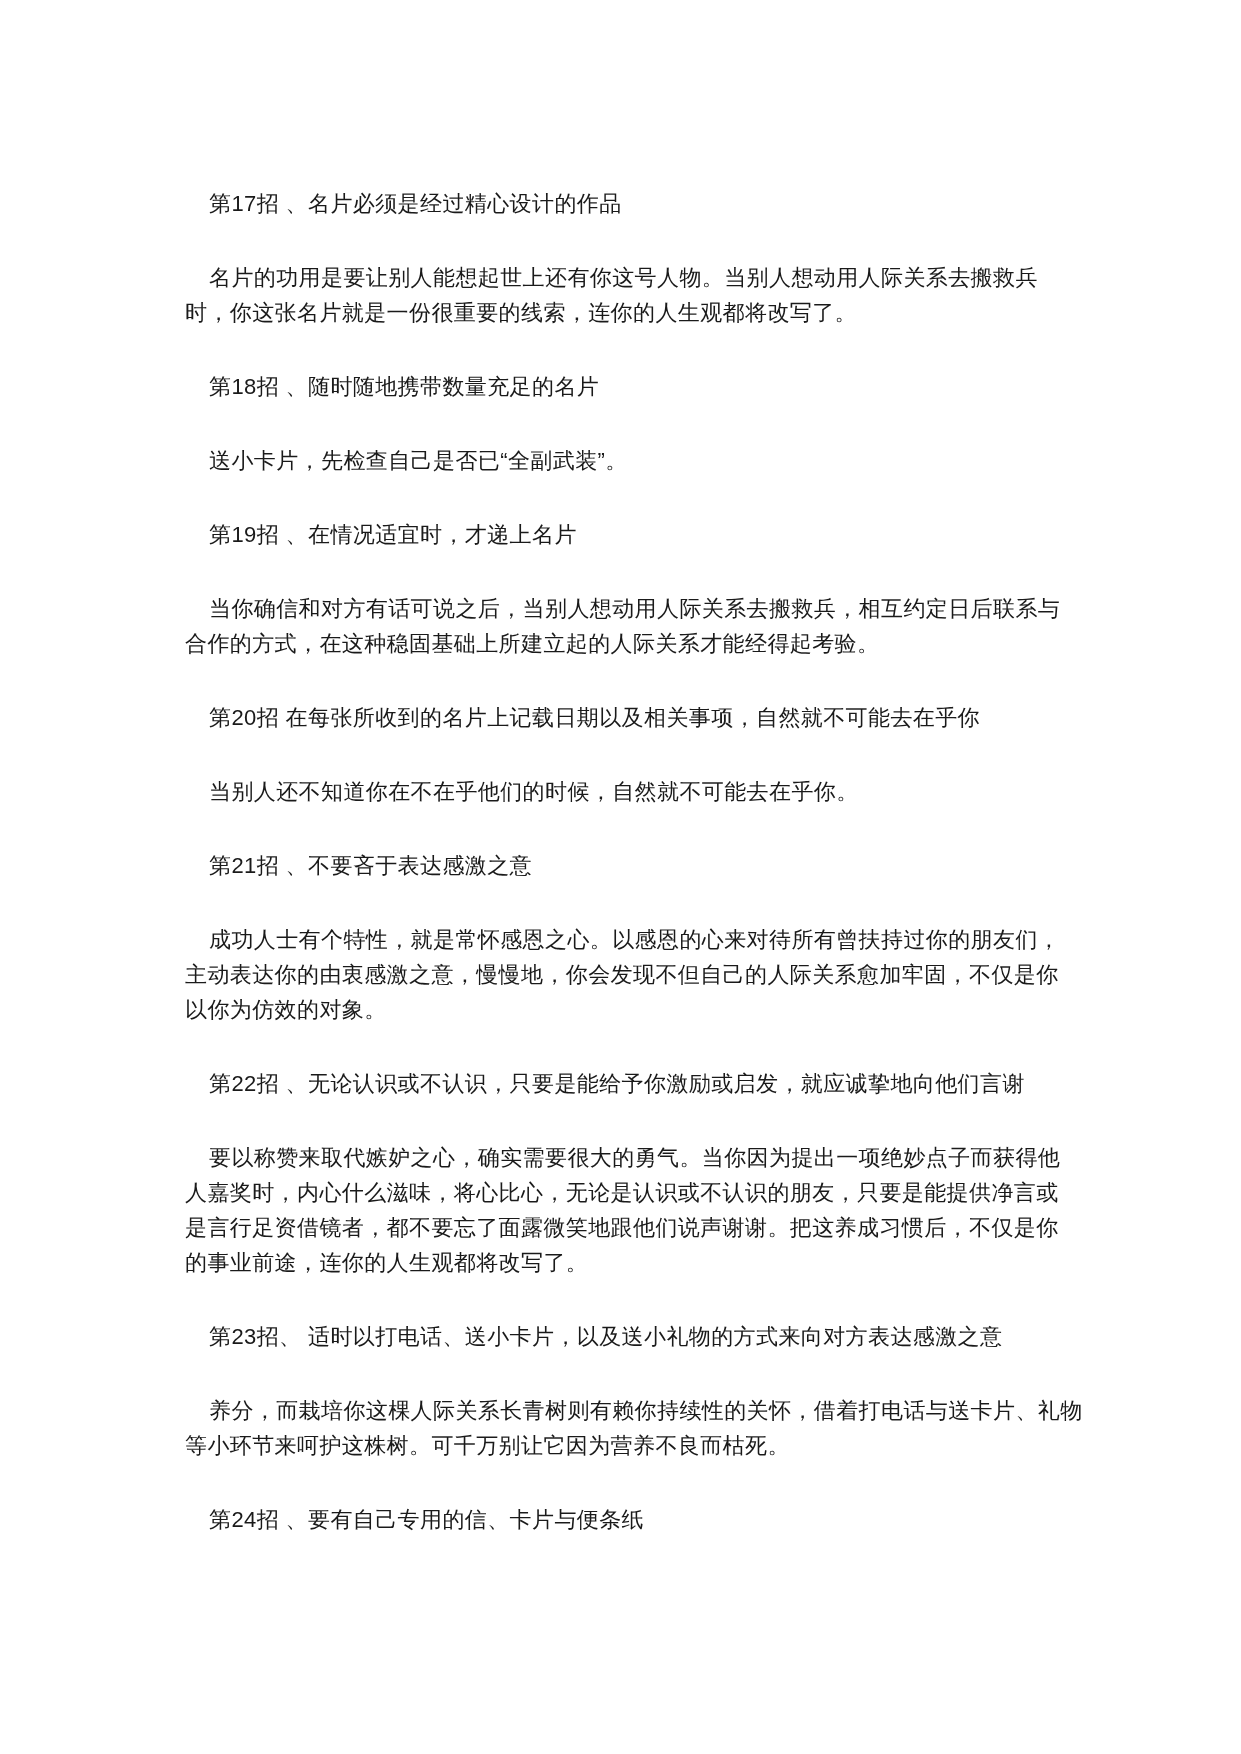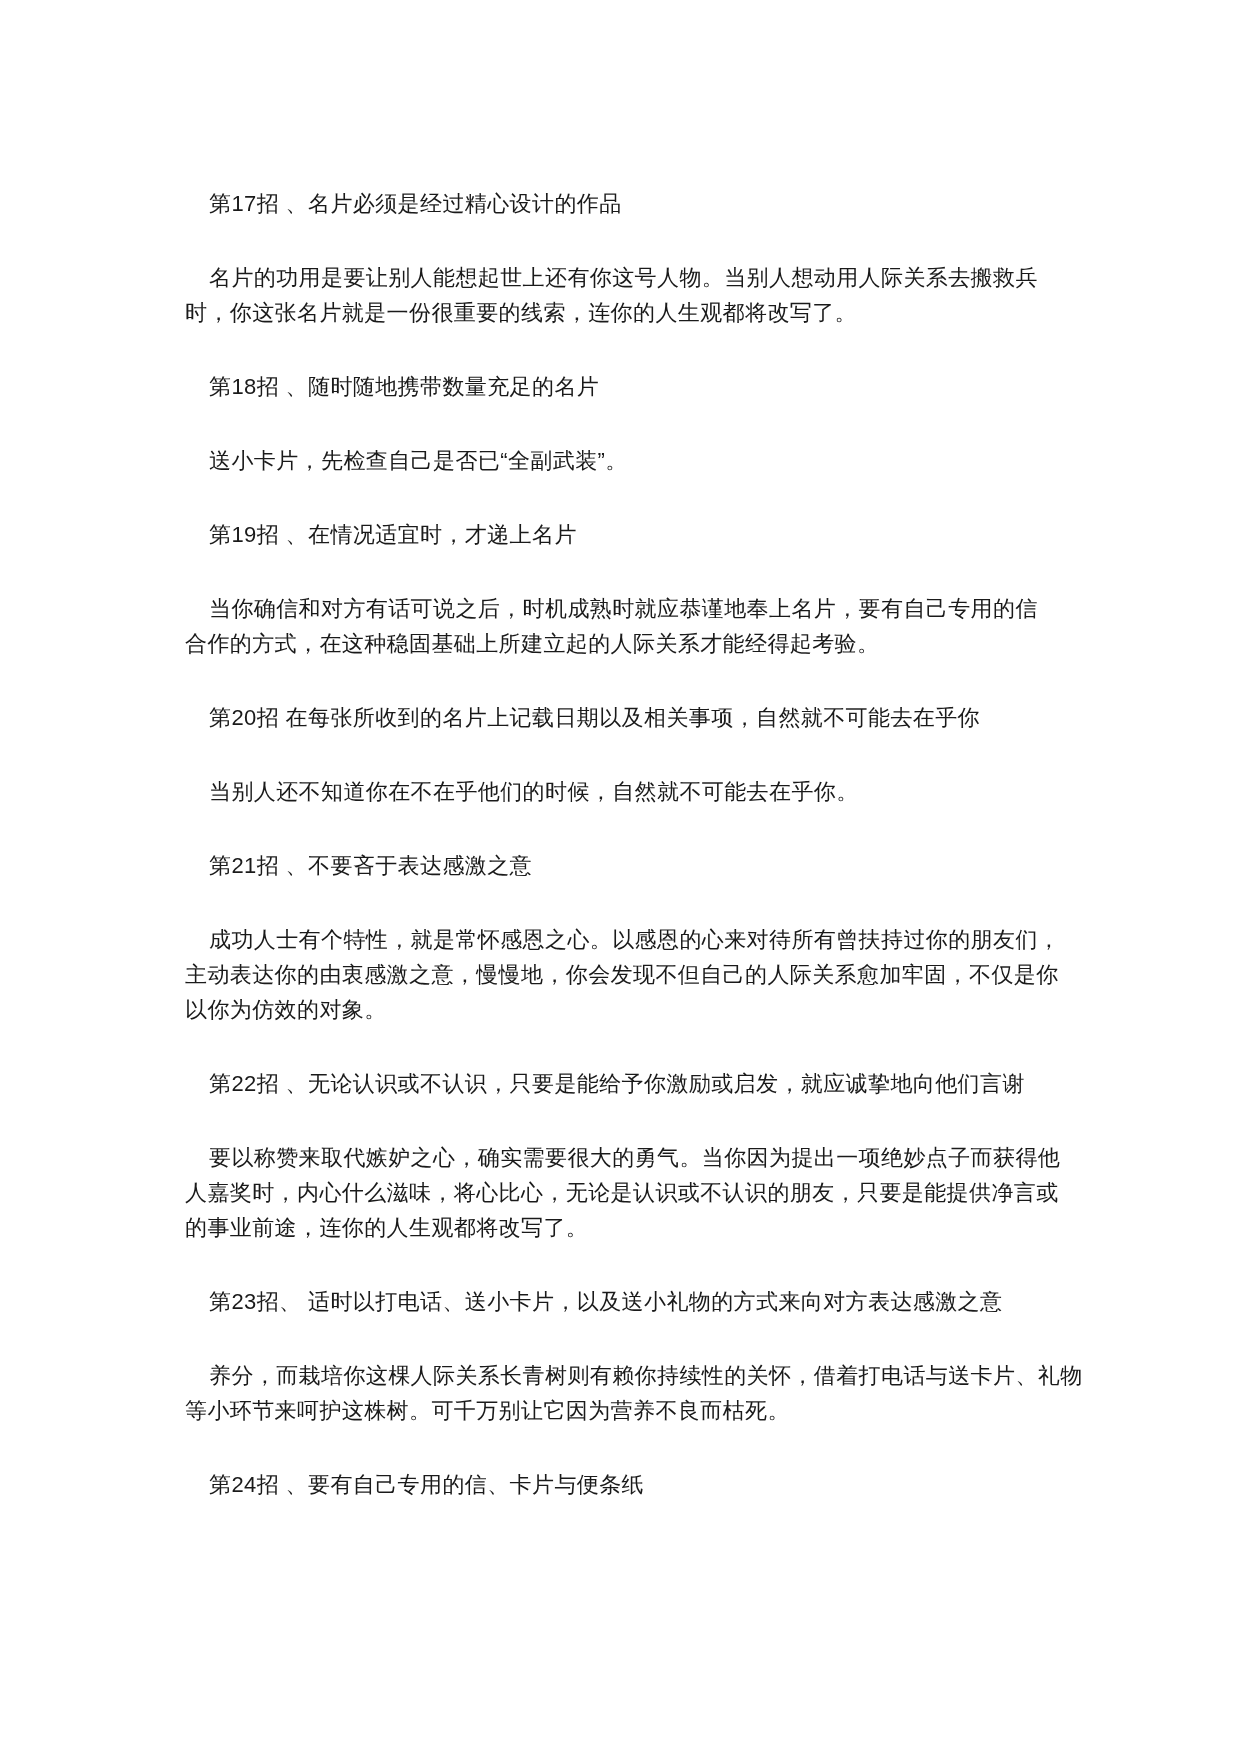--- a/index.html
+++ b/index.html
@@ -48,21 +48,21 @@
 
     <div class="block">
       <div class="line">送小卡片，先检查自己是否已“全副武装”。</div>
     </div>
 
     <div class="block">
       <div class="line">第19招 、在情况适宜时，才递上名片</div>
     </div>
 
     <div class="block">
-      <div class="line">当你确信和对方有话可说之后，时机成熟时就应恭谨地奉上名片，要有自己专用的信</div>
+      <div class="line">当你确信和对方有话可说之后，当别人想动用人际关系去搬救兵，相互约定日后联系与</div>
       <div class="line">合作的方式，在这种稳固基础上所建立起的人际关系才能经得起考验。</div>
     </div>
 
     <div class="block">
       <div class="line">第20招 在每张所收到的名片上记载日期以及相关事项，自然就不可能去在乎你</div>
     </div>
 
     <div class="block">
       <div class="line">当别人还不知道你在不在乎他们的时候，自然就不可能去在乎你。</div>
     </div>
@@ -77,20 +77,21 @@
       <div class="line">以你为仿效的对象。</div>
     </div>
 
     <div class="block">
       <div class="line">第22招 、无论认识或不认识，只要是能给予你激励或启发，就应诚挚地向他们言谢</div>
     </div>
 
     <div class="block">
       <div class="line">要以称赞来取代嫉妒之心，确实需要很大的勇气。当你因为提出一项绝妙点子而获得他</div>
       <div class="line">人嘉奖时，内心什么滋味，将心比心，无论是认识或不认识的朋友，只要是能提供净言或</div>
+      <div class="line">是言行足资借镜者，都不要忘了面露微笑地跟他们说声谢谢。把这养成习惯后，不仅是你</div>
       <div class="line">的事业前途，连你的人生观都将改写了。</div>
     </div>
 
     <div class="block">
       <div class="line">第23招、 适时以打电话、送小卡片，以及送小礼物的方式来向对方表达感激之意</div>
     </div>
 
     <div class="block">
       <div class="line">养分，而栽培你这棵人际关系长青树则有赖你持续性的关怀，借着打电话与送卡片、礼物</div>
       <div class="line">等小环节来呵护这株树。可千万别让它因为营养不良而枯死。</div>

